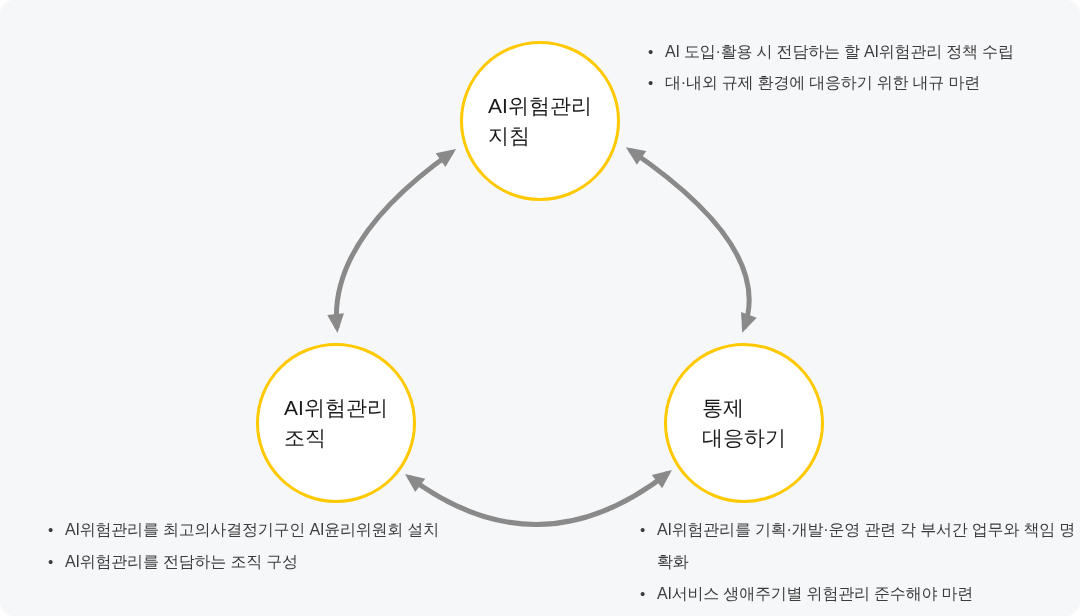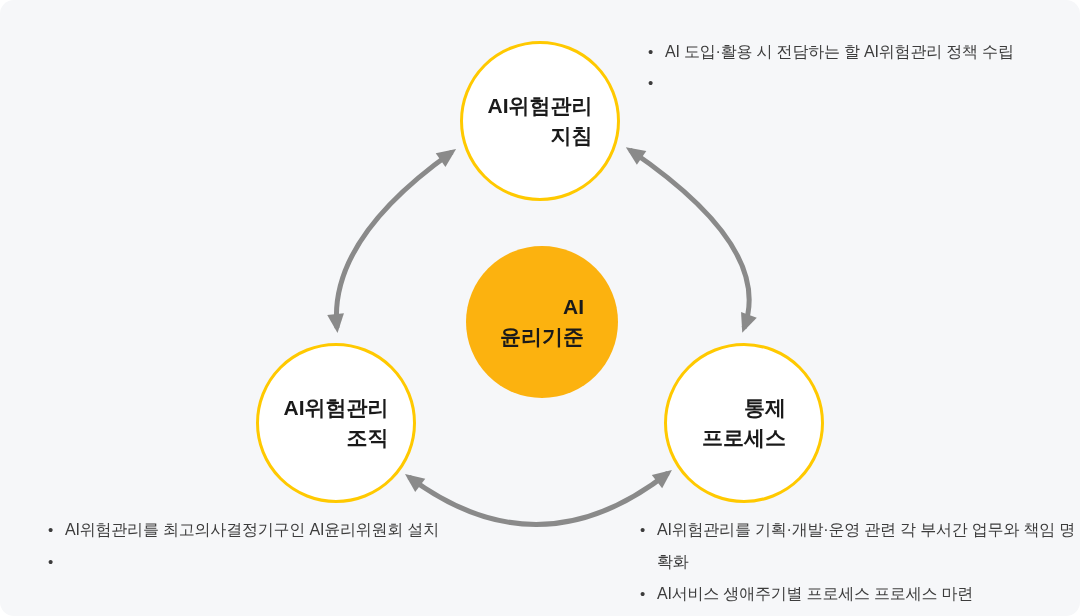--- a/index.html
+++ b/index.html
@@ -9,22 +9,22 @@
   *{box-sizing:border-box;margin:0;padding:0;}
   html,body{width:1080px;height:616px;background:#ffffff;
     font-family:"Liberation Sans","DejaVu Sans",sans-serif;}
   .canvas{position:relative;width:1080px;height:616px;background:var(--bg);
     border-radius:14px;overflow:hidden;}
   .arrows{position:absolute;left:0;top:0;width:1080px;height:616px;}
   .arrow-path{fill:none;stroke:var(--arrow);stroke-width:5;}
   .node{position:absolute;width:160px;height:160px;border-radius:50%;
     background:#ffffff;border:3px solid var(--ring);
     display:flex;align-items:center;justify-content:center;}
-  .node-label{white-space:pre-line;text-align:right;color:var(--ink);
-    font-size:21px;font-weight:700;line-height:1.45;}
+  .node-label{white-space:pre-line;text-align:left;color:var(--ink);
+    font-size:21px;font-weight:400;line-height:1.45;}
   .node-top{left:460px;top:41px;}
   .node-left{left:256px;top:343px;}
   .node-right{left:664px;top:343px;}
   .hub{position:absolute;left:466px;top:246px;width:152px;height:152px;
     border-radius:50%;background:var(--center);
     display:flex;align-items:center;justify-content:center;}
   .bullets{position:absolute;}
   .bullets-top-right{left:648px;top:36px;}
   .bullets-bottom-left{left:48px;top:514px;}
   .bullets-bottom-right{left:640px;top:514px;}
@@ -42,64 +42,62 @@
     <defs>
       <marker id="ah" viewBox="0 0 10 10" refX="7.5" refY="5" markerWidth="4.6" markerHeight="4" orient="auto-start-reverse">
         <path d="M 0.5 0.8 L 10 5 L 0.5 9.2 Z" fill="#8a8a8a"></path>
       </marker>
     </defs>
     <path class="arrow-path" d="M 452 152 Q 328 240 337 328" marker-start="url(#ah)" marker-end="url(#ah)"></path>
     <path class="arrow-path" d="M 630 150 Q 774 248 744 328" marker-start="url(#ah)" marker-end="url(#ah)"></path>
     <path class="arrow-path" d="M 409 477 Q 539 574 668 473" marker-start="url(#ah)" marker-end="url(#ah)"></path>
   </svg>
 
-  <div class="hub">
-    <span class="node-label">AI
-윤리기준</span>
-  </div>
 
   <div class="node node-top">
     <span class="node-label">AI위험관리
 지침</span>
   </div>
 
   <div class="node node-left">
     <span class="node-label">AI위험관리
 조직</span>
   </div>
 
   <div class="node node-right">
     <span class="node-label">통제
-프로세스</span>
+대응하기</span>
   </div>
 
   <div class="bullets bullets-top-right">
     <div class="bullet-row">
       <span class="dot">•</span>
       <span>AI 도입·활용 시 전담하는 할 AI위험관리 정책 수립</span>
     </div>
     <div class="bullet-row">
       <span class="dot">•</span>
+      <span>대·내외 규제 환경에 대응하기 위한 내규 마련</span>
     </div>
   </div>
 
   <div class="bullets bullets-bottom-left">
     <div class="bullet-row">
       <span class="dot">•</span>
       <span>AI위험관리를 최고의사결정기구인 AI윤리위원회 설치</span>
     </div>
     <div class="bullet-row">
       <span class="dot">•</span>
+      <span>AI위험관리를 전담하는 조직 구성</span>
     </div>
   </div>
 
   <div class="bullets bullets-bottom-right">
     <div class="bullet-row">
       <span class="dot">•</span>
       <span>AI위험관리를 기획·개발·운영 관련 각 부서간 업무와 책임 명확화</span>
     </div>
     <div class="bullet-row">
       <span class="dot">•</span>
-      <span>AI서비스 생애주기별 프로세스 프로세스 마련</span>
+      <span>AI서비스 생애주기별 위험관리 준수해야 마련</span>
     </div>
   </div>
 
 </div>
 
 </body></html>

